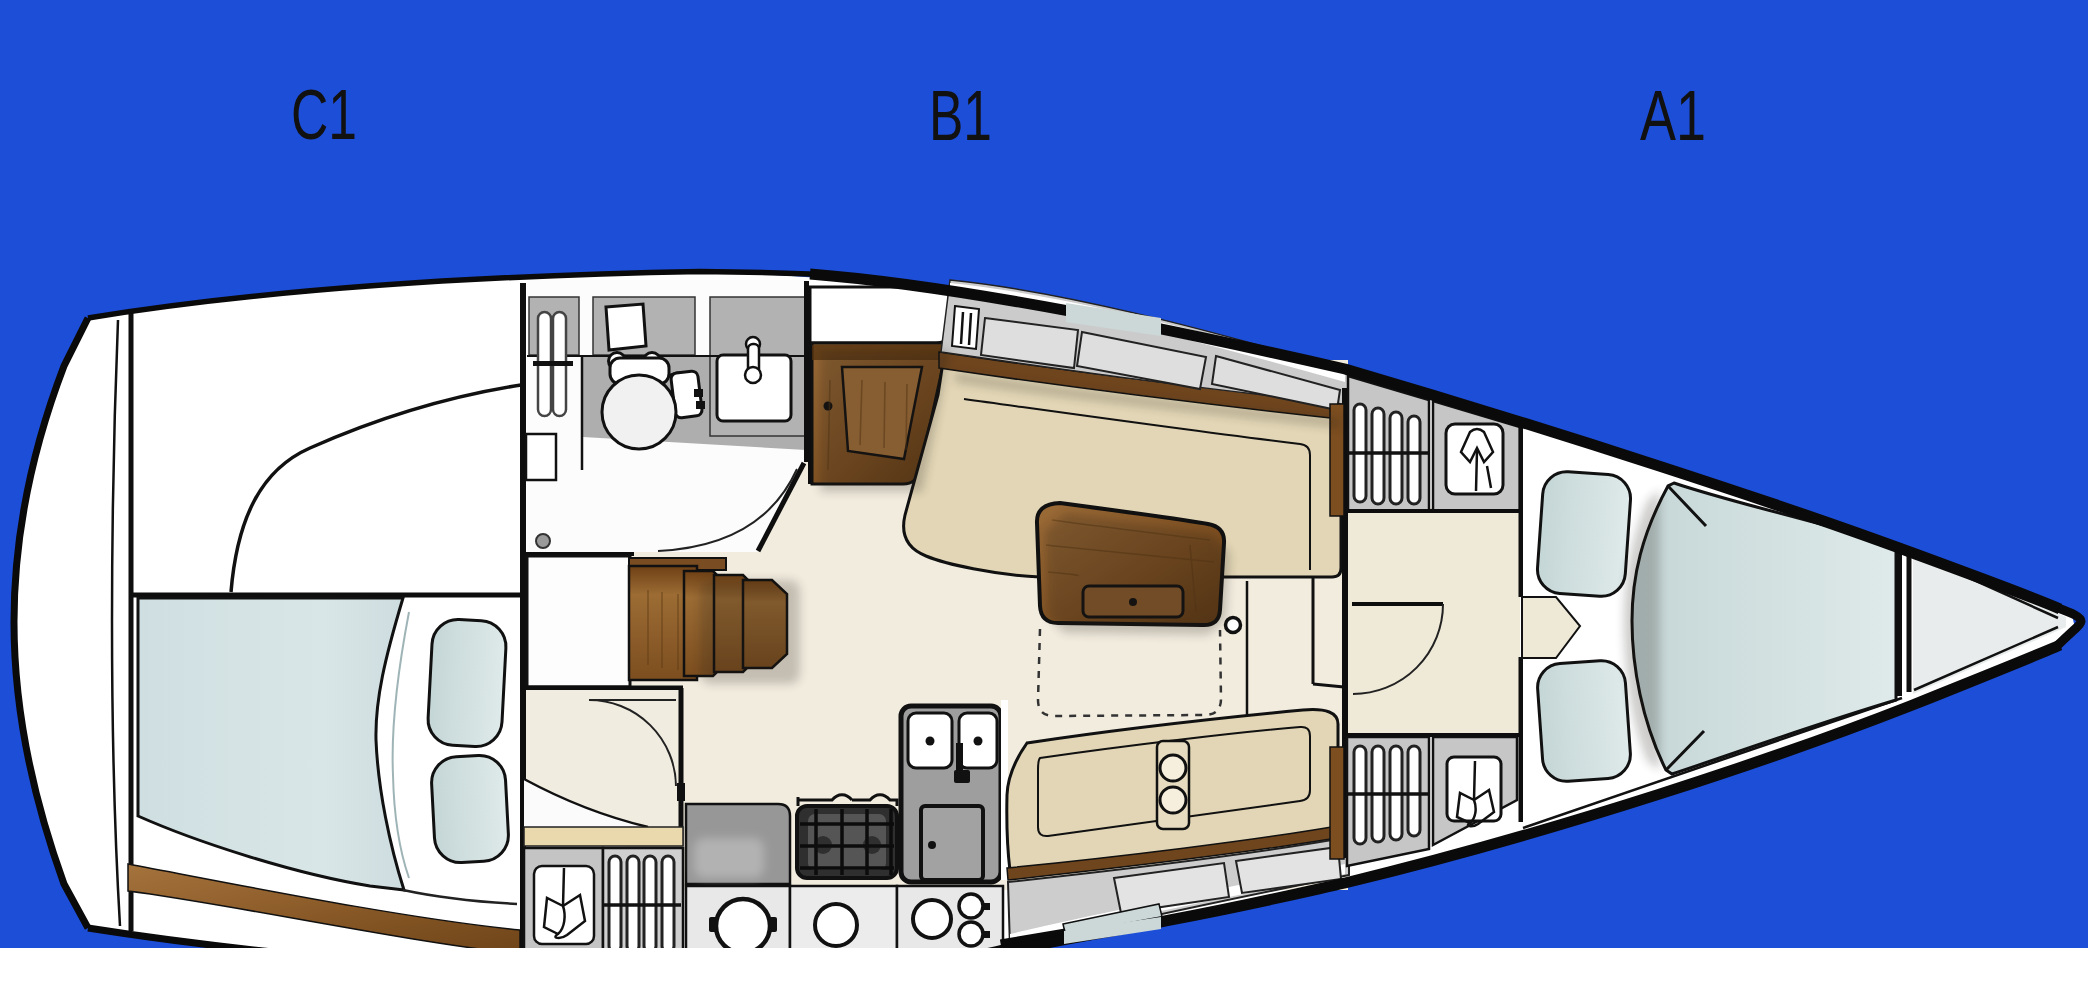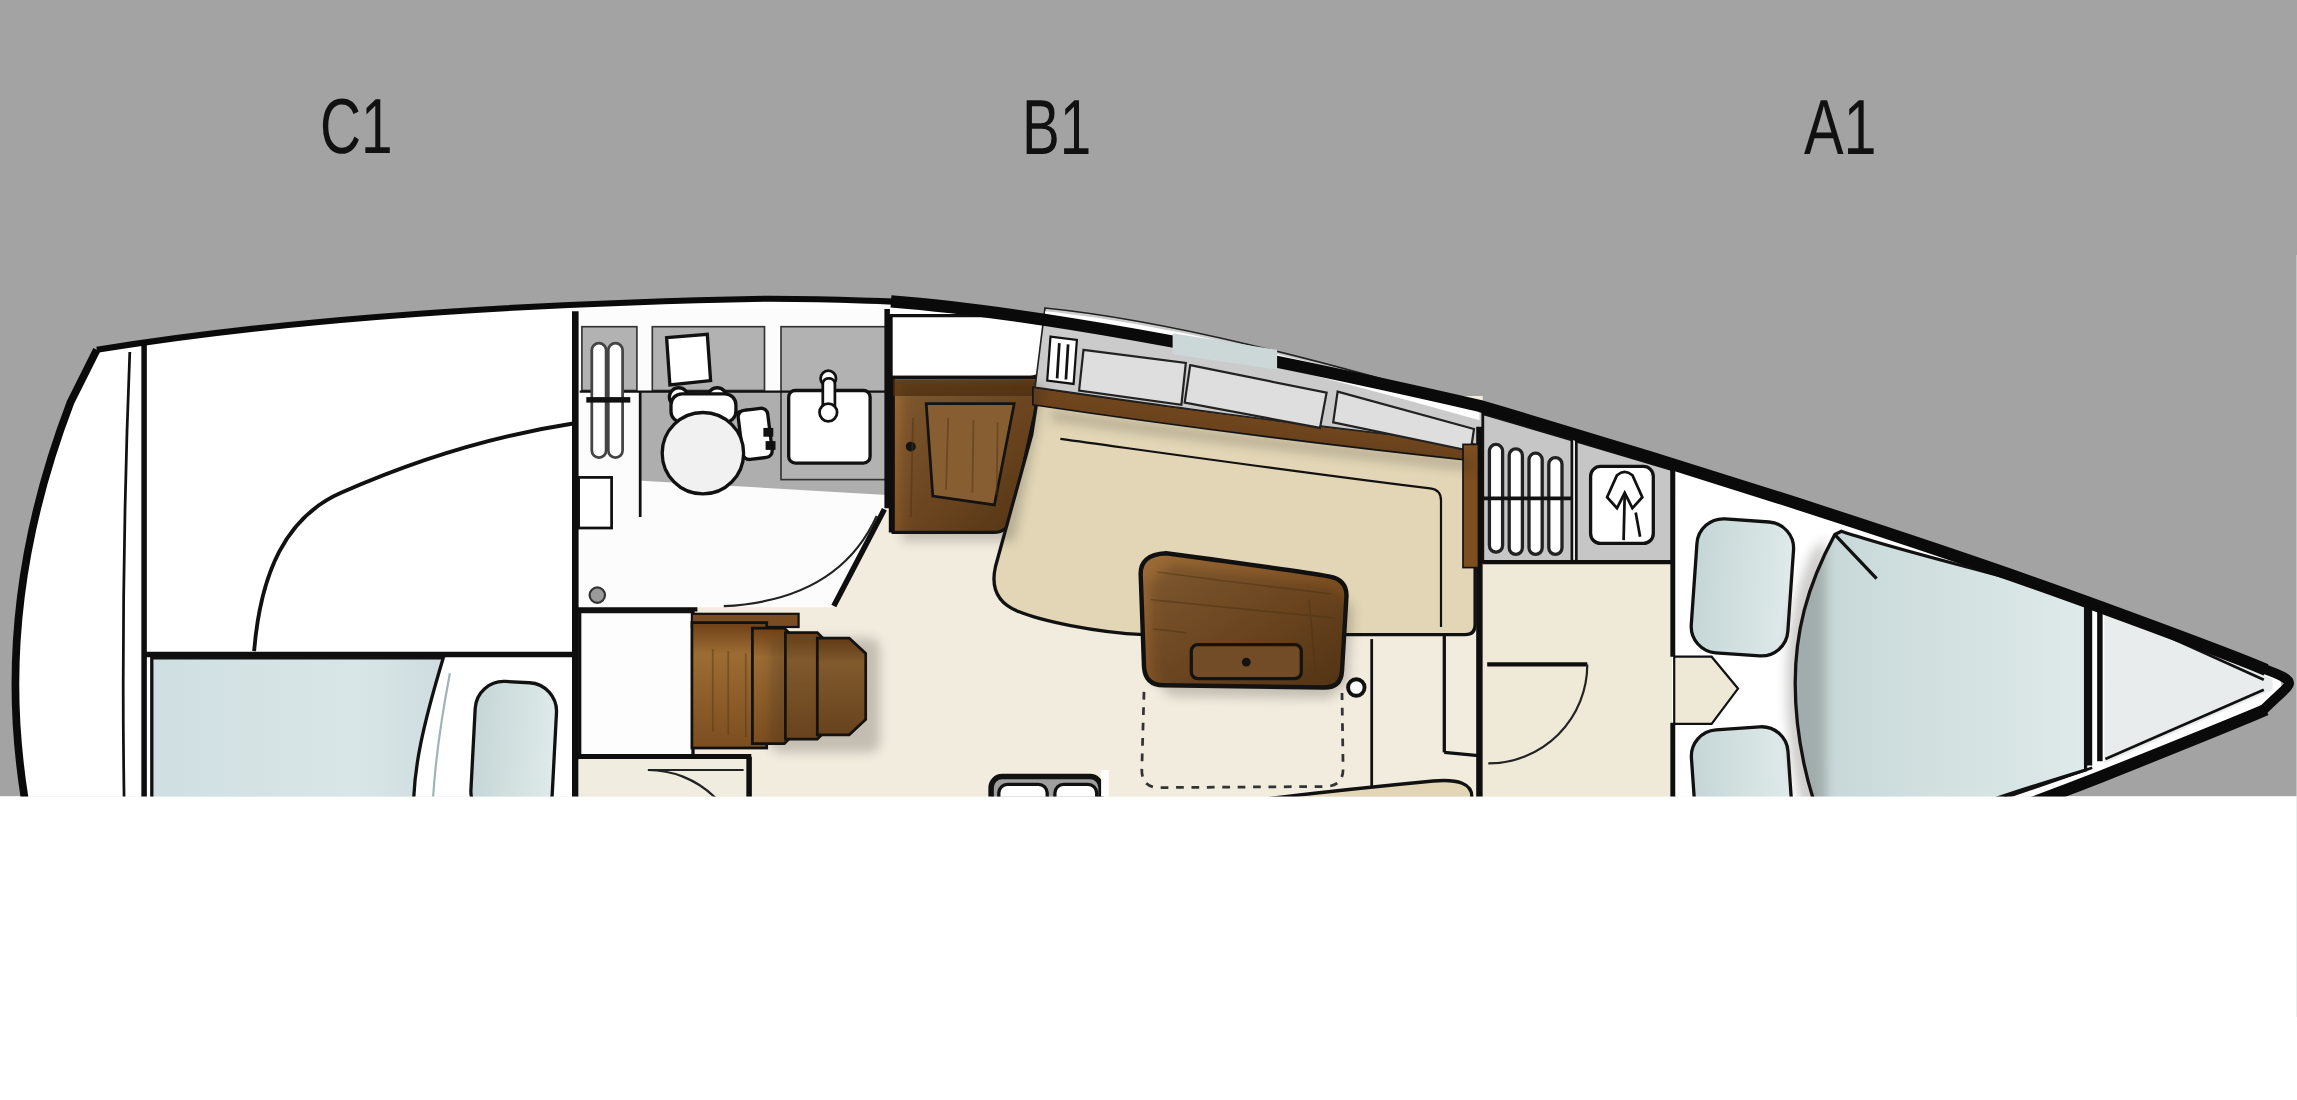--- a/index.html
+++ b/index.html
@@ -1,16 +1,16 @@
 <!DOCTYPE html>
 <html><head>
 <meta charset="utf-8">
 <style>
   html,body{margin:0;padding:0;background:#ffffff;}
-  #stage{position:relative;width:2088px;height:724px;background:#a3a3a3;font-family:"Liberation Sans", sans-serif;}
+  #stage{position:relative;width:2088px;height:948px;background:#1d4ed8;font-family:"Liberation Sans", sans-serif;}
   svg{position:absolute;left:0;top:0;}
 </style>
 </head>
 <body>
 <div id="stage">
 <svg width="2088" height="1000" viewBox="0 0 2088 1000">
 <defs>
   <linearGradient id="wood1" x1="0" y1="0" x2="1" y2="1">
     <stop offset="0" stop-color="#a5733c"></stop>
           <stop offset="0.5" stop-color="#8a5a28"></stop>

